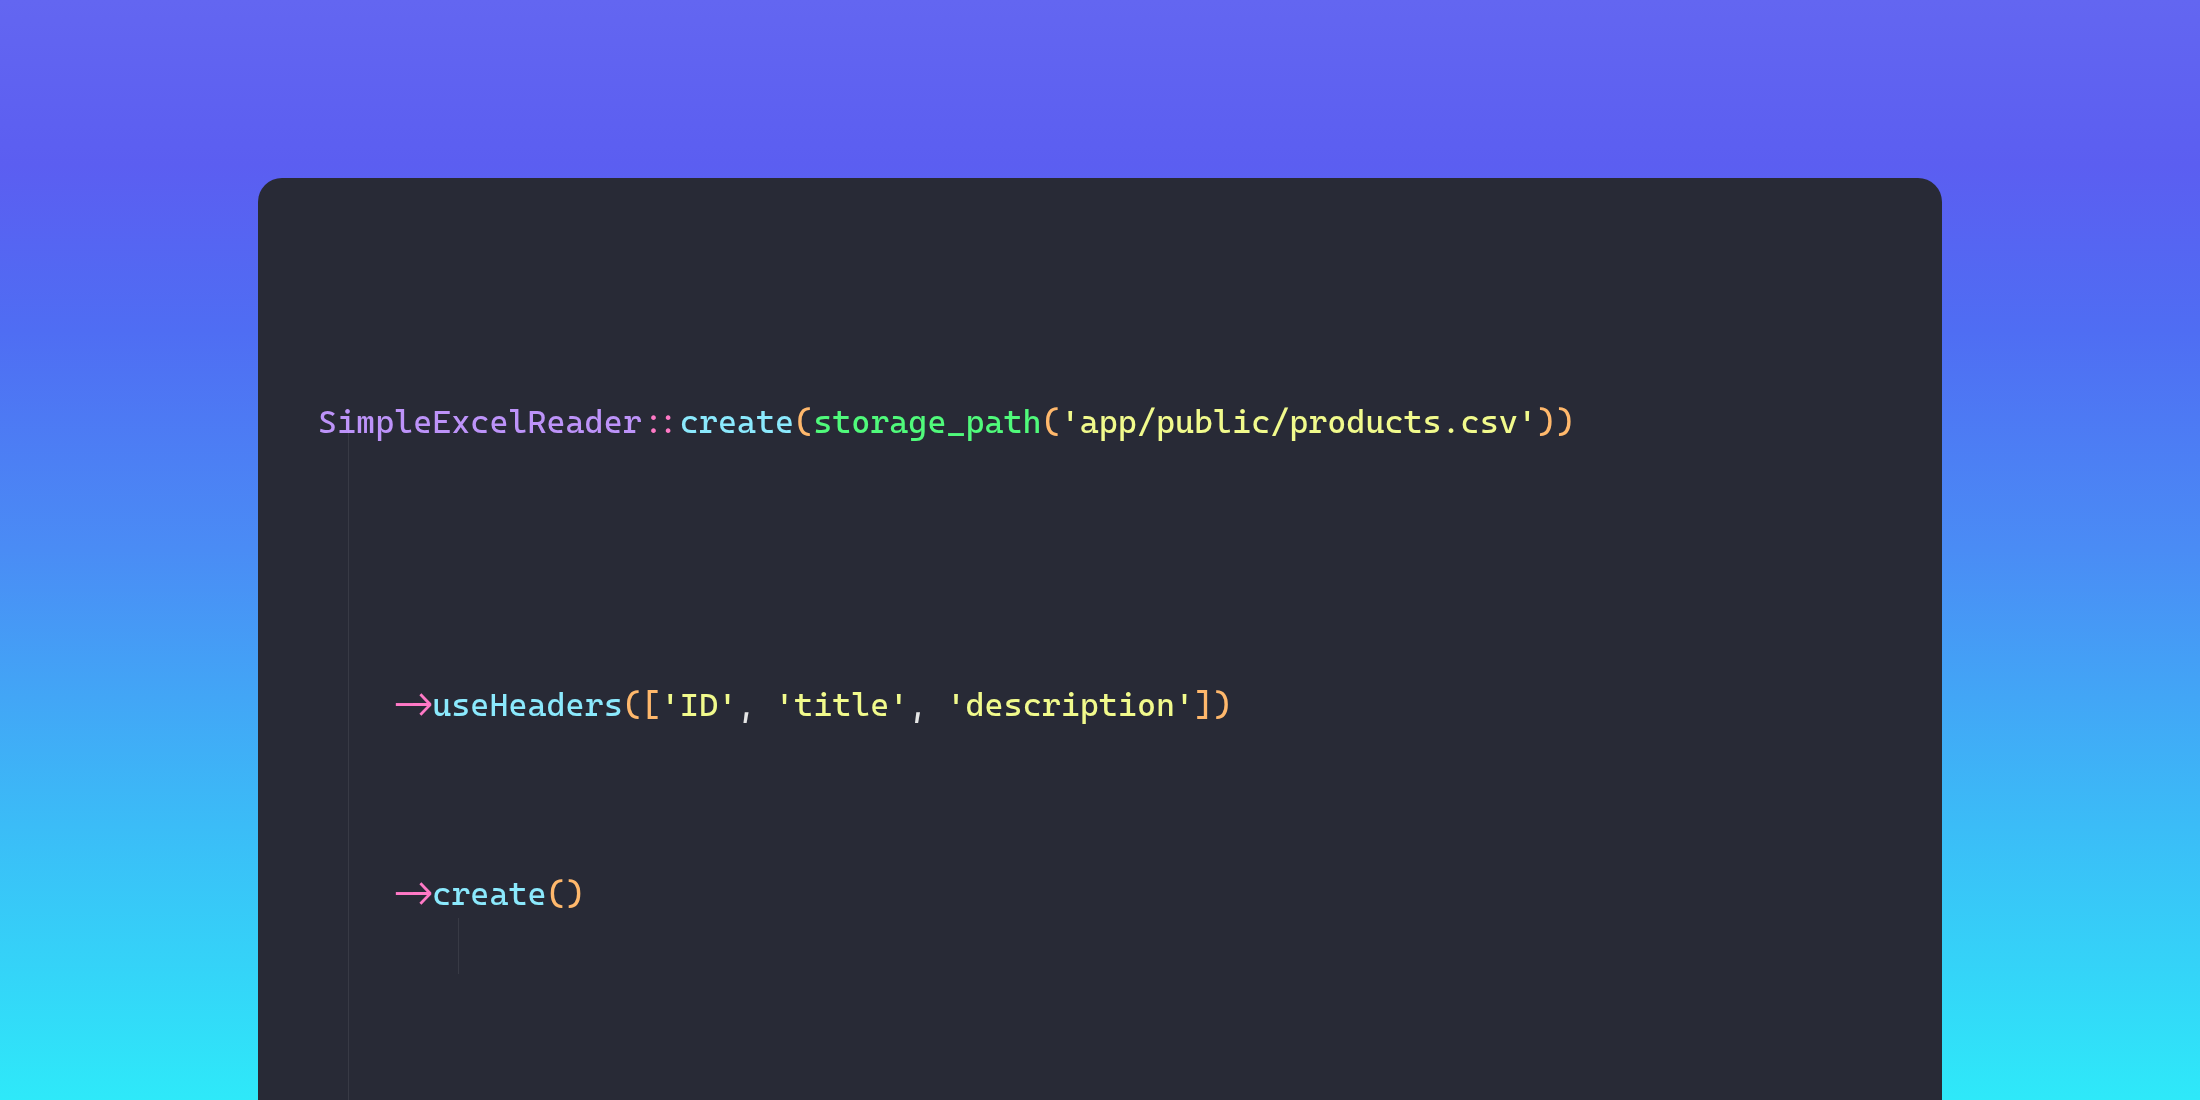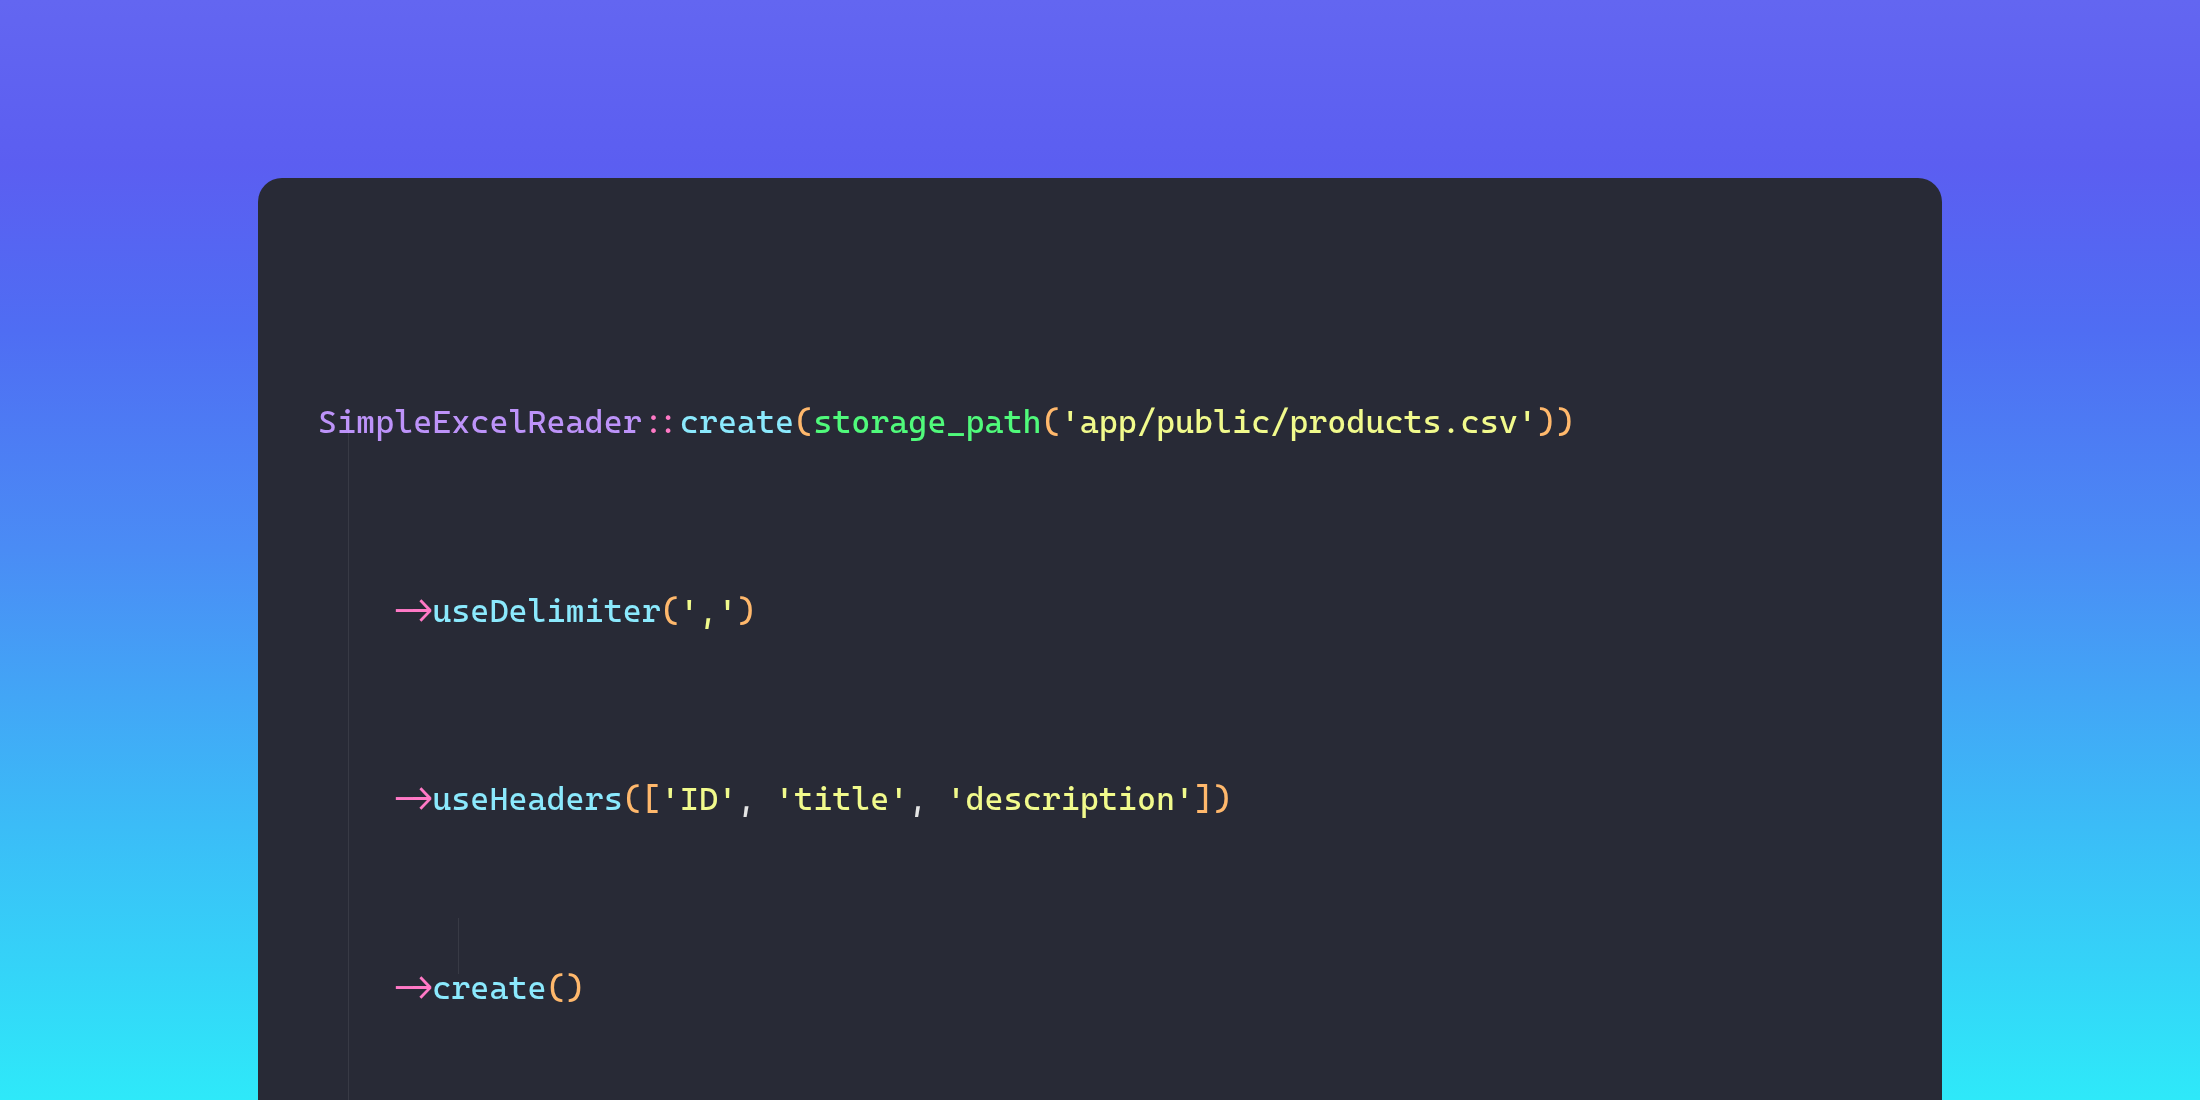--- a/index.html
+++ b/index.html
@@ -49,21 +49,20 @@
     .c-default{ color: #e5e5e5; }
   </style>
 </head>
 <body>
 
 <div class="code-panel">
   <div class="gutter"></div>
   <div class="gutter2"></div>
 <span class="line"><span class="c-class">SimpleExcelReader</span><span class="c-op">::</span><span class="c-method">create</span><span class="c-paren">(</span><span class="c-func">storage_path</span><span class="c-paren">(</span><span class="c-string">'app/public/products.csv'</span><span class="c-paren">)</span><span class="c-paren">)</span></span>
 <span class="line"> </span>
-<span class="line">    <span class="c-op">-&gt;</span><span class="c-method">useDelimiter</span><span class="c-paren">(</span><span class="c-string">','</span><span class="c-paren">)</span></span>
 <span class="line"> </span>
 <span class="line">    <span class="c-op">-&gt;</span><span class="c-method">useHeaders</span><span class="c-paren">(</span><span class="c-bracket">[</span><span class="c-string">'ID'</span><span class="c-default">, </span><span class="c-string">'title'</span><span class="c-default">, </span><span class="c-string">'description'</span><span class="c-bracket">]</span><span class="c-paren">)</span></span>
 <span class="line"> </span>
 <span class="line">    <span class="c-op">-&gt;</span><span class="c-method">create</span><span class="c-paren">(</span><span class="c-paren">)</span></span>
 <span class="line"> </span>
 
 
 
 
 

